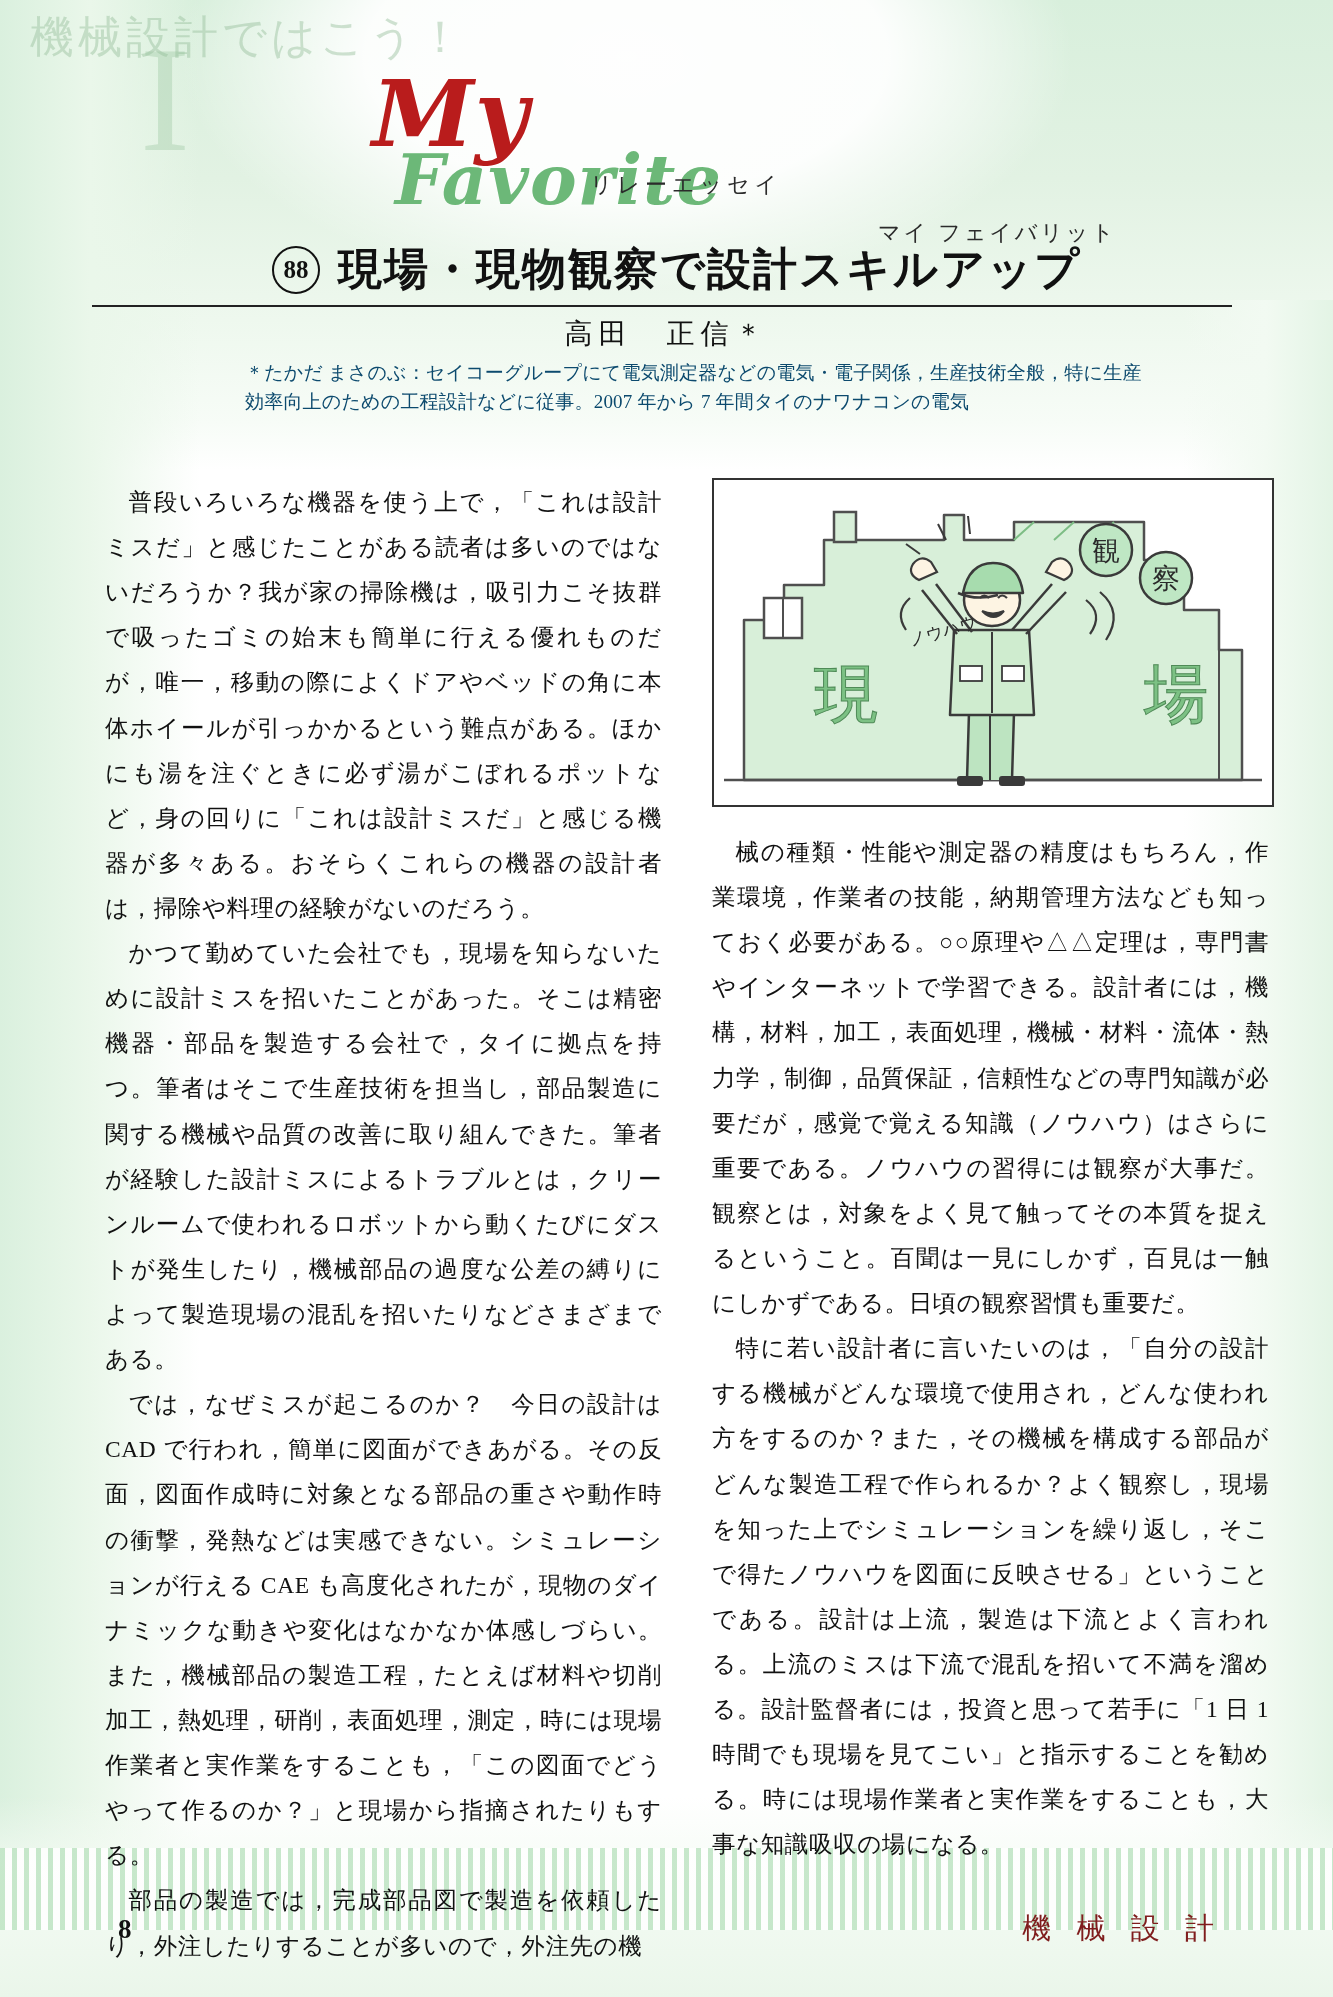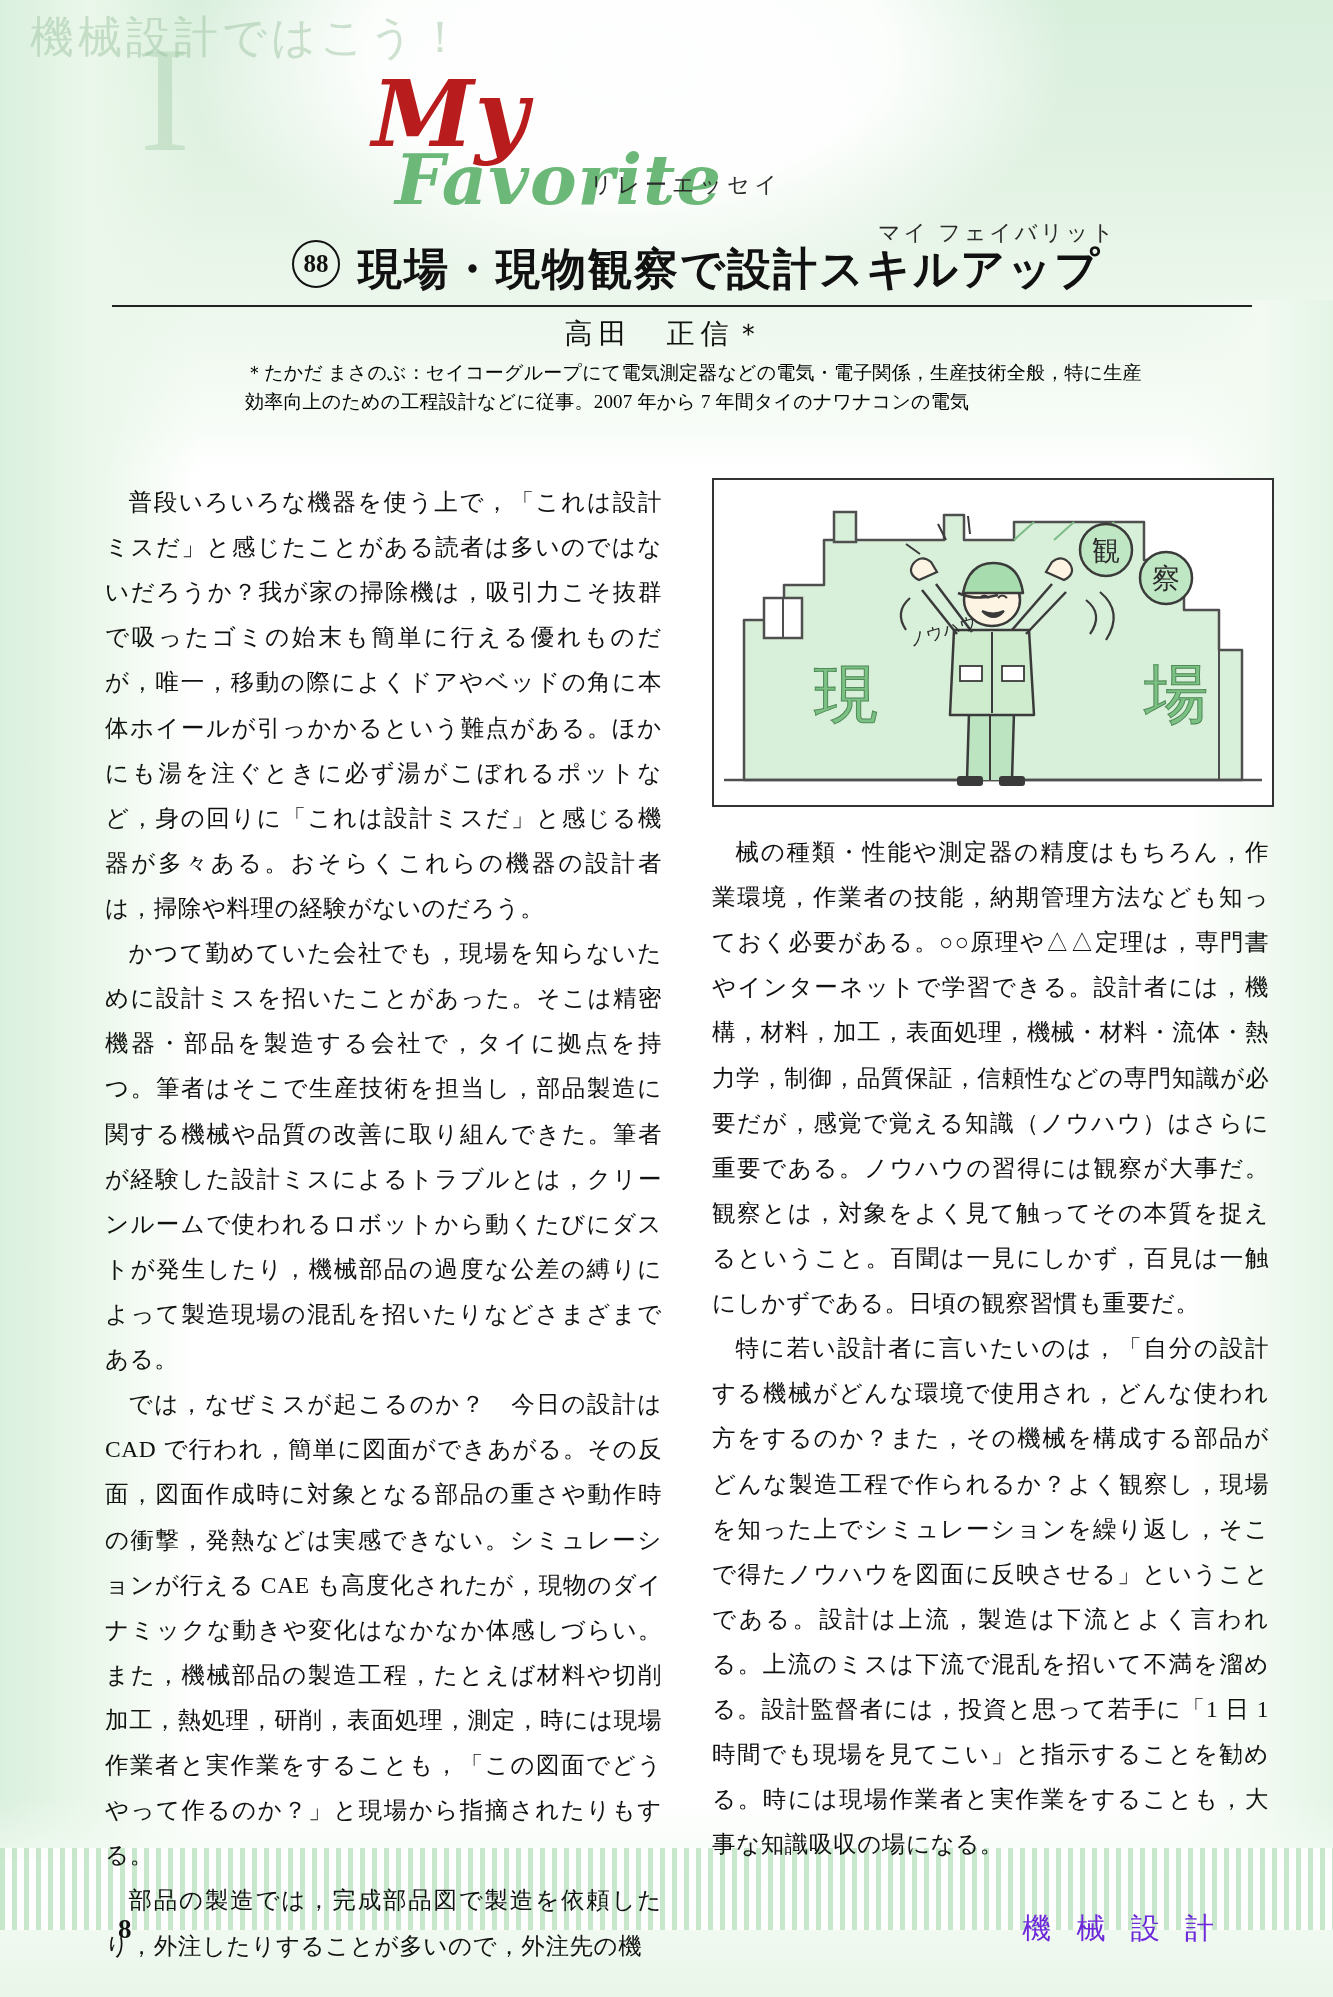--- a/index.html
+++ b/index.html
@@ -109,24 +109,24 @@
     left: 878px; top: 188px;
     font-size: 22px;
     letter-spacing: 3px;
     color: #2b2b2b;
     font-family: "Liberation Sans", sans-serif;
   }
 
   
   .title-row {
     position: absolute;
-    left: 112px; top: 240px;
+    left: 92px; top: 240px;
     width: 1140px;
     display: flex;
-    align-items: flex-start;
+    align-items: center;
     border-bottom: 2px solid #222;
     padding-bottom: 6px;
   }
   .issue-badge {
     width: 44px; height: 44px;
     border: 2.5px solid #111;
     border-radius: 50%;
     display: flex;
     align-items: center;
     justify-content: center;
@@ -152,21 +152,21 @@
     font-size: 28px;
     letter-spacing: 6px;
     color: #111;
   }
   .bio {
     position: absolute;
     left: 245px; top: 358px;
     width: 930px;
     font-size: 19px;
     line-height: 1.55;
-    color: #000000;
+    color: #0c4a6e;
     letter-spacing: 0.2px;
   }
   .bio p { margin: 0; }
 
   
   .col {
     position: absolute;
     font-size: 23.5px;
     line-height: 1.92;
     color: #111;
@@ -201,21 +201,21 @@
     left: 118px; bottom: 52px;
     font-size: 27px;
     font-weight: bold;
     color: #111;
   }
   .footer-mag {
     position: absolute;
     right: 110px; bottom: 48px;
     font-size: 29px;
     letter-spacing: 9px;
-    color: #6d28d9;
+    color: #7f1d1d;
   }
 </style>
 </head>
 <body>
 
 <div class="page">
 
   <div class="bg-top"></div>
   <div class="bg-left"></div>
   <div class="bg-right"></div>

